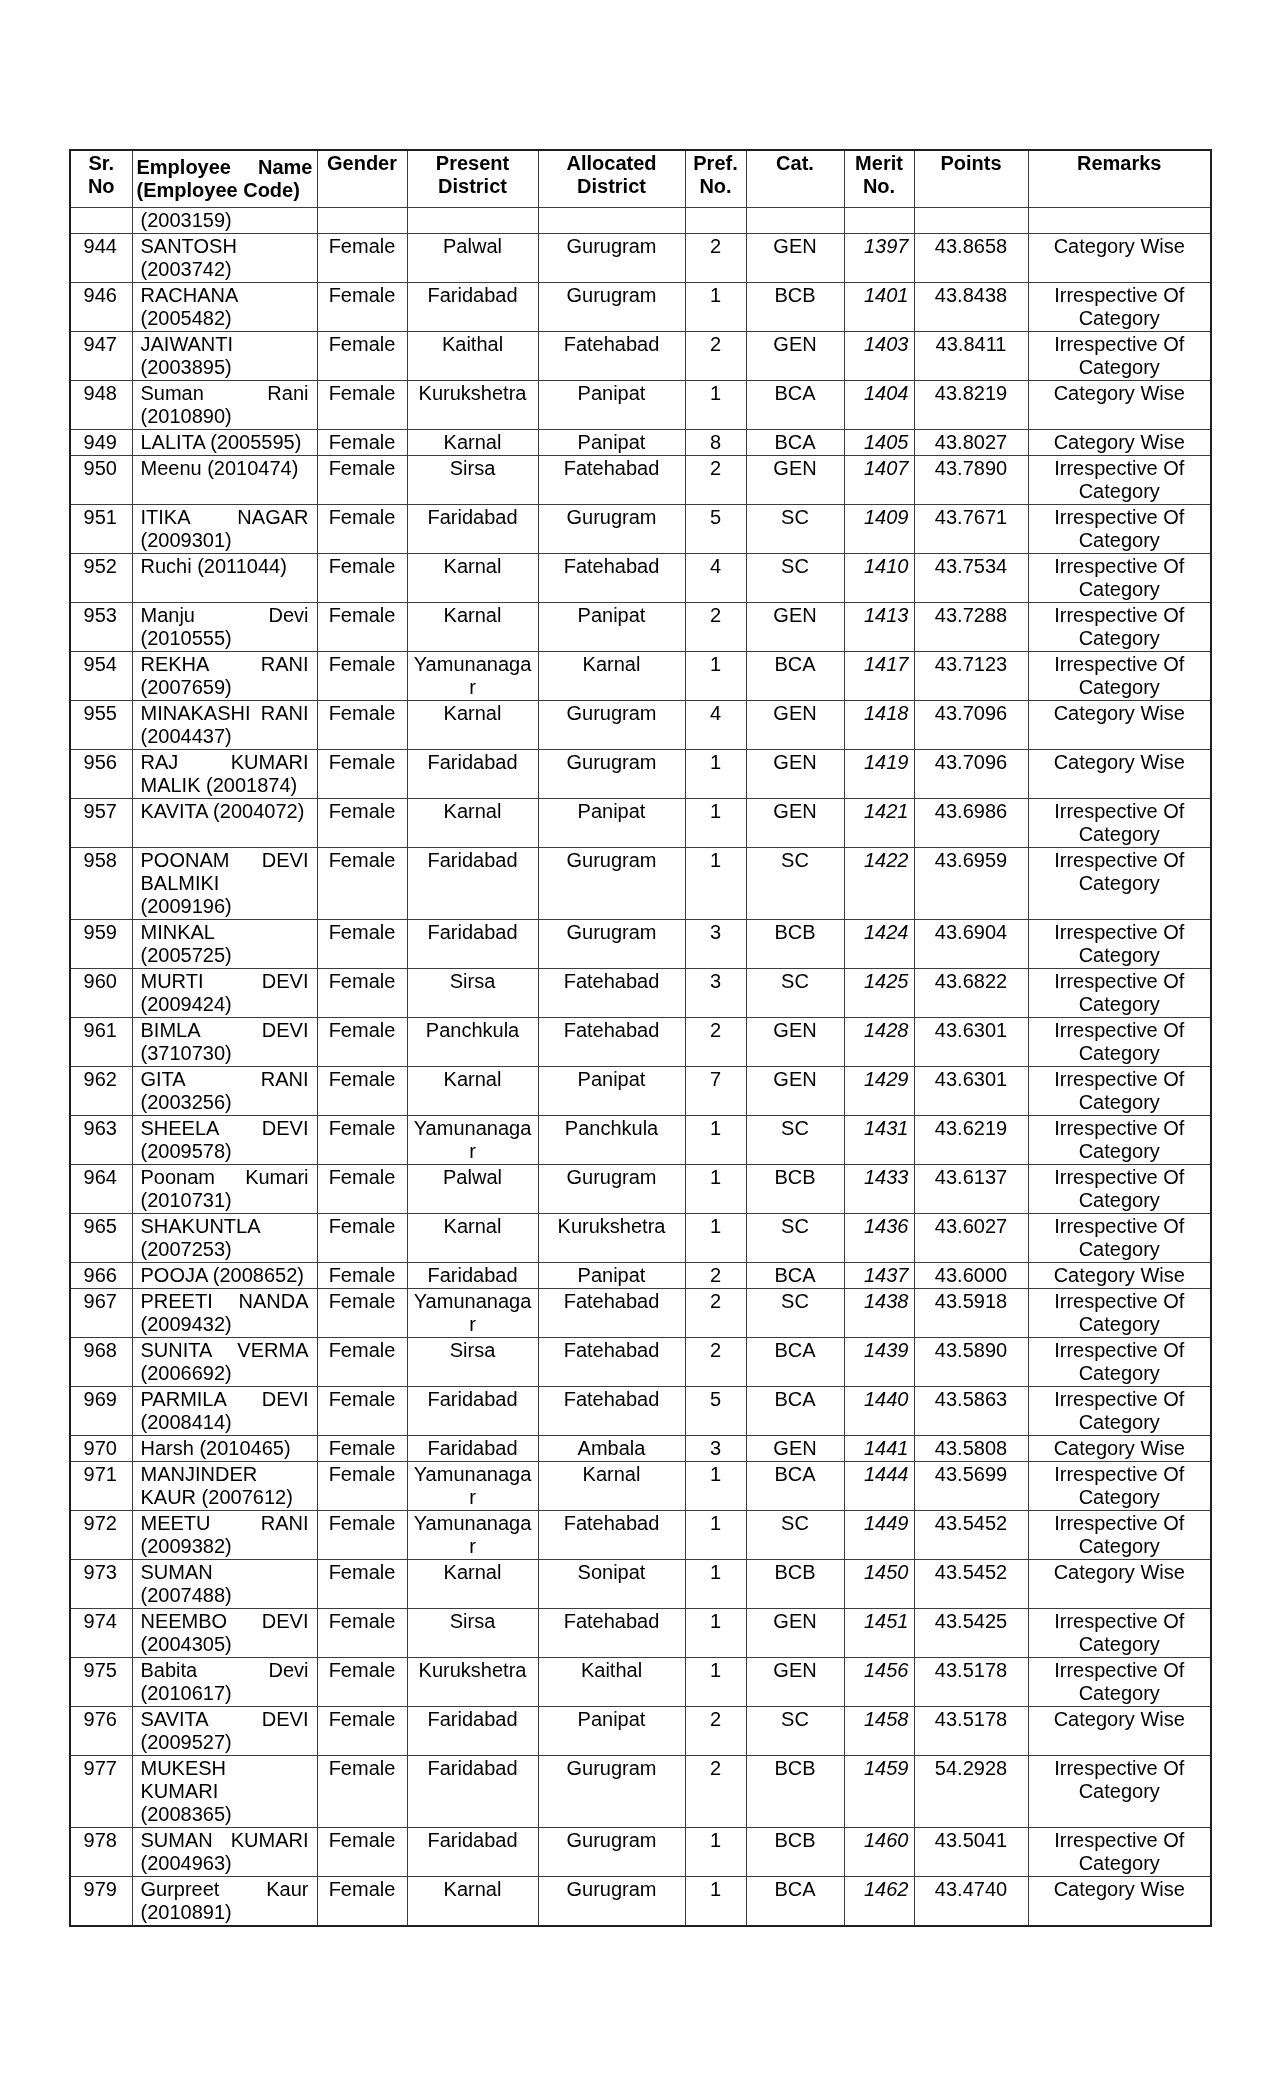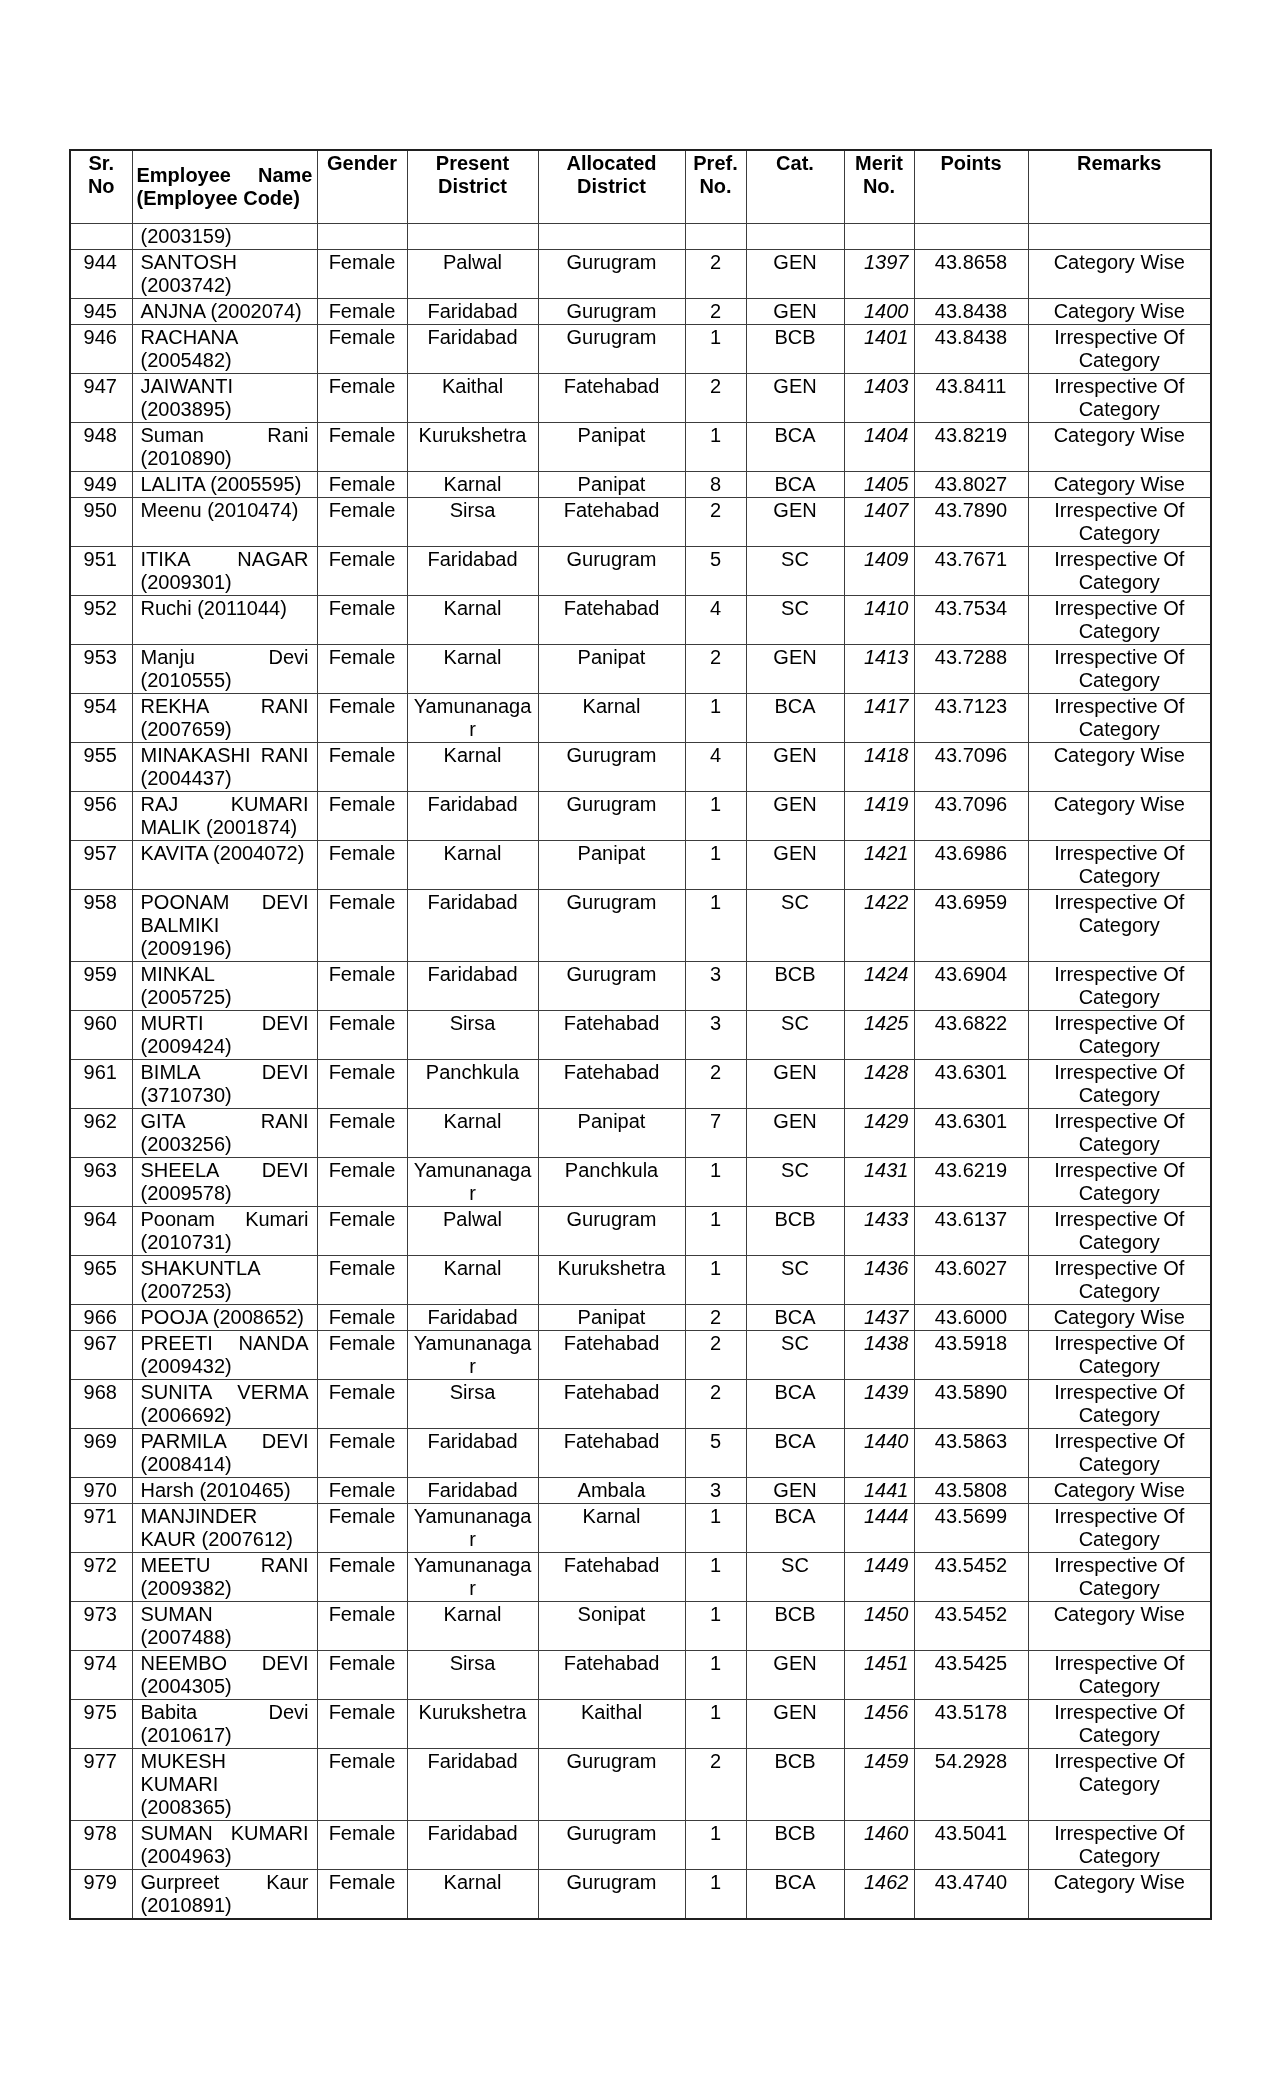--- a/index.html
+++ b/index.html
@@ -32,21 +32,21 @@
   th, td {
     border: 1px solid #3c3c3c;
     vertical-align: top;
     padding: 1px 4px;
     overflow-wrap: break-word;
     word-wrap: break-word;
   }
   th { font-weight: bold; text-align: center; }
   td { text-align: center; }
 
-  th.col-employee_name { text-align: justify; padding: 13px 4px; }
+  th.col-employee_name { text-align: justify; padding: 5px 4px; }
   td.col-employee_name { text-align: justify; padding: 1px 8px; }
   td.col-sr_no    { padding-right: 6px; }
   td.col-merit_no { text-align: right; padding-right: 5px; font-style: italic; }
 </style>
 </head>
 <body>
 
 <div class="page">
   <table class="alloc">
     <colgroup>
@@ -94,32 +94,20 @@
           <td class="col-gender">Female</td>
           <td class="col-present_district">Palwal</td>
           <td class="col-allocated_district">Gurugram</td>
           <td class="col-pref_no">2</td>
           <td class="col-cat">GEN</td>
           <td class="col-merit_no">1397</td>
           <td class="col-points">43.8658</td>
           <td class="col-remarks">Category Wise</td>
         </tr>
         <tr>
-          <td class="col-sr_no">945</td>
-          <td class="col-employee_name">ANJNA (2002074)</td>
-          <td class="col-gender">Female</td>
-          <td class="col-present_district">Faridabad</td>
-          <td class="col-allocated_district">Gurugram</td>
-          <td class="col-pref_no">2</td>
-          <td class="col-cat">GEN</td>
-          <td class="col-merit_no">1400</td>
-          <td class="col-points">43.8438</td>
-          <td class="col-remarks">Category Wise</td>
-        </tr>
-        <tr>
           <td class="col-sr_no">946</td>
           <td class="col-employee_name">RACHANA (2005482)</td>
           <td class="col-gender">Female</td>
           <td class="col-present_district">Faridabad</td>
           <td class="col-allocated_district">Gurugram</td>
           <td class="col-pref_no">1</td>
           <td class="col-cat">BCB</td>
           <td class="col-merit_no">1401</td>
           <td class="col-points">43.8438</td>
           <td class="col-remarks">Irrespective Of Category</td>
@@ -464,20 +452,32 @@
           <td class="col-sr_no">975</td>
           <td class="col-employee_name">Babita Devi (2010617)</td>
           <td class="col-gender">Female</td>
           <td class="col-present_district">Kurukshetra</td>
           <td class="col-allocated_district">Kaithal</td>
           <td class="col-pref_no">1</td>
           <td class="col-cat">GEN</td>
           <td class="col-merit_no">1456</td>
           <td class="col-points">43.5178</td>
           <td class="col-remarks">Irrespective Of Category</td>
+        </tr>
+        <tr>
+          <td class="col-sr_no">976</td>
+          <td class="col-employee_name">SAVITA DEVI (2009527)</td>
+          <td class="col-gender">Female</td>
+          <td class="col-present_district">Faridabad</td>
+          <td class="col-allocated_district">Panipat</td>
+          <td class="col-pref_no">2</td>
+          <td class="col-cat">SC</td>
+          <td class="col-merit_no">1458</td>
+          <td class="col-points">43.5178</td>
+          <td class="col-remarks">Category Wise</td>
         </tr>
         <tr>
           <td class="col-sr_no">977</td>
           <td class="col-employee_name">MUKESH KUMARI (2008365)</td>
           <td class="col-gender">Female</td>
           <td class="col-present_district">Faridabad</td>
           <td class="col-allocated_district">Gurugram</td>
           <td class="col-pref_no">2</td>
           <td class="col-cat">BCB</td>
           <td class="col-merit_no">1459</td>

